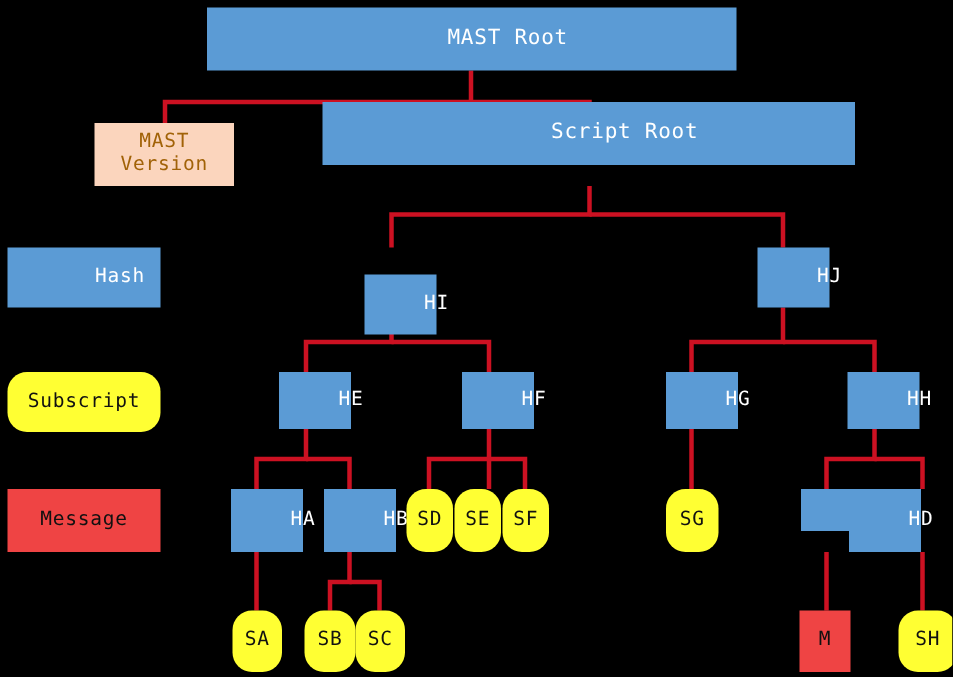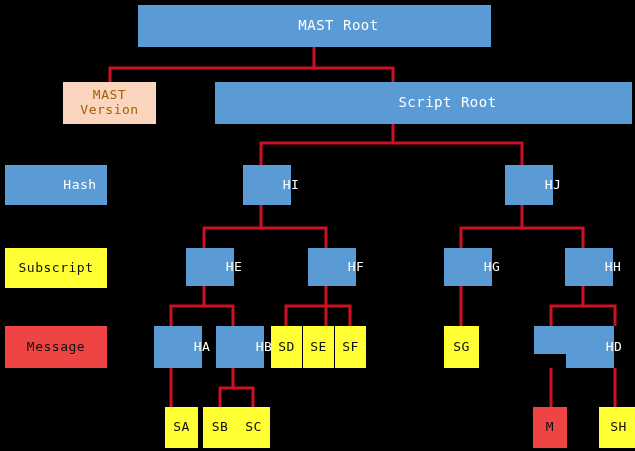--- a/index.html
+++ b/index.html
@@ -36,20 +36,21 @@
     z-index: 2;
   }
   .n-hash {
     background: #5b9bd5;
     color: #ffffff;
     padding-left: 48px;
   }
   .n-sub {
     background: #ffff33;
     color: #111111;
+    border-radius: 13px;
   }
   .n-msg {
     background: #ef4444;
     color: #111111;
   }
   .n-ver {
     background: #fbd5bd;
     color: #a16207;
   }
   .legend-box {
@@ -88,33 +89,33 @@
       <path d="M233 388 L253 388 L253 407" fill="none" stroke="#cc1122" stroke-width="3"></path>
       <path d="M551 368 L551 407" fill="none" stroke="#cc1122" stroke-width="3"></path>
       <path d="M615 368 L615 407" fill="none" stroke="#cc1122" stroke-width="3"></path>
     </svg>
 <div class="node n-hash small-box legend-box" style="left: 5px; top: 165px; width: 102px; height: 40px;">Hash</div>
     <div class="node n-sub small-box legend-box" style="left: 5px; top: 248px; width: 102px; height: 40px;">Subscript</div>
     <div class="node n-msg small-box legend-box" style="left: 5px; top: 326px; width: 102px; height: 42px;">Message</div>
     <div class="node n-hash big-box" style="left: 138px; top: 5px; width: 353px; height: 42px;">MAST Root</div>
     <div class="node n-ver small-box" style="left: 63px; top: 82px; width: 93px; height: 42px;">MAST
 Version</div>
-    <div class="node n-hash big-box" style="left: 215px; top: 82px; width: 417px; height: 42px; text-align: right;">Script Root</div>
-    <div class="node n-hash small-box" style="left: 243px; top: 165px; width: 37px; height: 40px; text-align: right;">HI</div>
+    <div class="node n-hash big-box" style="left: 215px; top: 68px; width: 355px; height: 42px; text-align: right;">Script Root</div>
+    <div class="node n-hash small-box" style="left: 243px; top: 183px; width: 37px; height: 40px; text-align: right;">HI</div>
     <div class="node n-hash small-box" style="left: 505px; top: 165px; width: 36px; height: 40px;">HJ</div>
     <div class="node n-hash small-box" style="left: 186px; top: 248px; width: 37px; height: 38px;">HE</div>
     <div class="node n-hash small-box" style="left: 308px; top: 248px; width: 37px; height: 38px;">HF</div>
     <div class="node n-hash small-box" style="left: 444px; top: 248px; width: 35px; height: 38px;">HG</div>
     <div class="node n-hash small-box" style="left: 565px; top: 248px; width: 22px; height: 38px;">HH</div>
     <div class="node n-hash small-box" style="left: 154px; top: 326px; width: 35px; height: 42px;">HA</div>
     <div class="node n-hash small-box" style="left: 216px; top: 326px; width: 35px; height: 42px;">HB</div>
     <div class="node n-sub small-box" style="left: 271px; top: 326px; width: 31px; height: 42px;">SD</div>
     <div class="node n-sub small-box" style="left: 303px; top: 326px; width: 31px; height: 42px;">SE</div>
     <div class="node n-sub small-box" style="left: 335px; top: 326px; width: 31px; height: 42px;">SF</div>
     <div class="node n-sub small-box" style="left: 444px; top: 326px; width: 35px; height: 42px;">SG</div>
     <div class="node n-hash small-box" style="left: 534px; top: 326px; width: 35px; height: 28px;">HC</div>
     <div class="node n-hash small-box" style="left: 566px; top: 326px; width: 34px; height: 42px;">HD</div>
-    <div class="node n-sub small-box" style="left: 155px; top: 407px; width: 33px; height: 41px; margin-left: 10px;">SA</div>
+    <div class="node n-sub small-box" style="left: 155px; top: 407px; width: 33px; height: 41px;">SA</div>
     <div class="node n-sub small-box" style="left: 203px; top: 407px; width: 34px; height: 41px;">SB</div>
     <div class="node n-sub small-box" style="left: 237px; top: 407px; width: 33px; height: 41px;">SC</div>
     <div class="node n-msg small-box" style="left: 533px; top: 407px; width: 34px; height: 41px;">M</div>
     <div class="node n-sub small-box" style="left: 599px; top: 407px; width: 39px; height: 41px;">SH</div>
   </div>
 
 </body></html>

